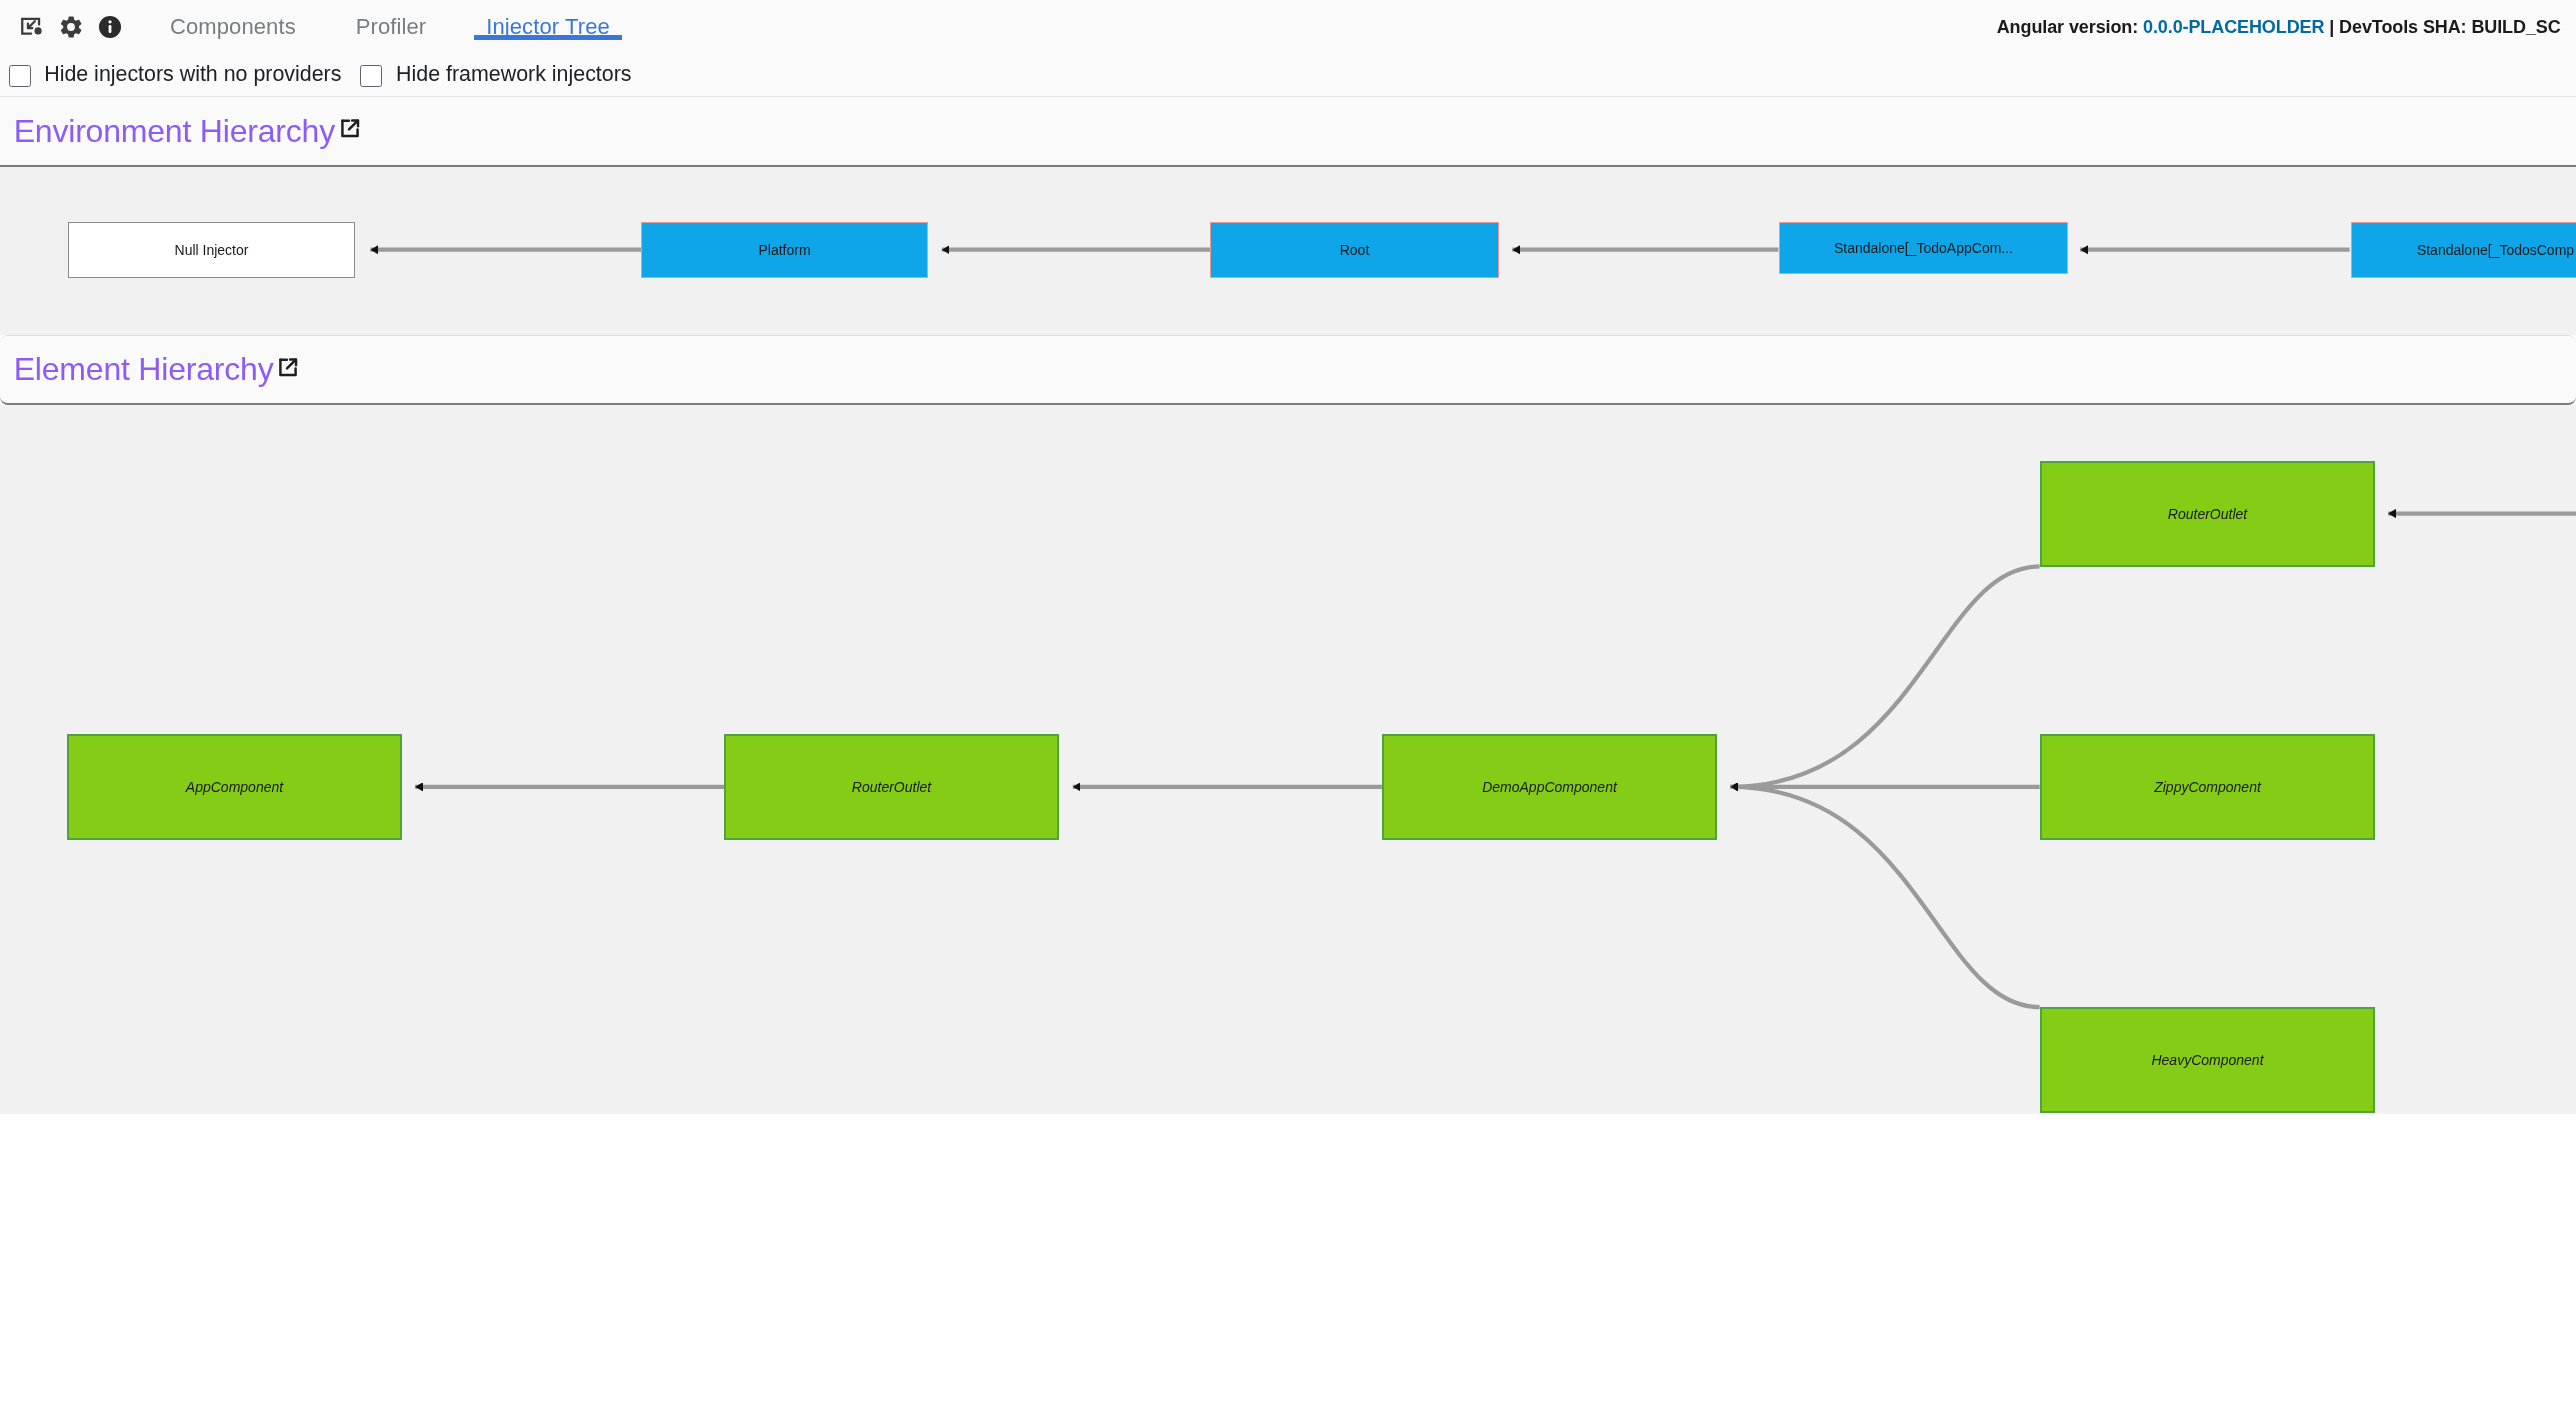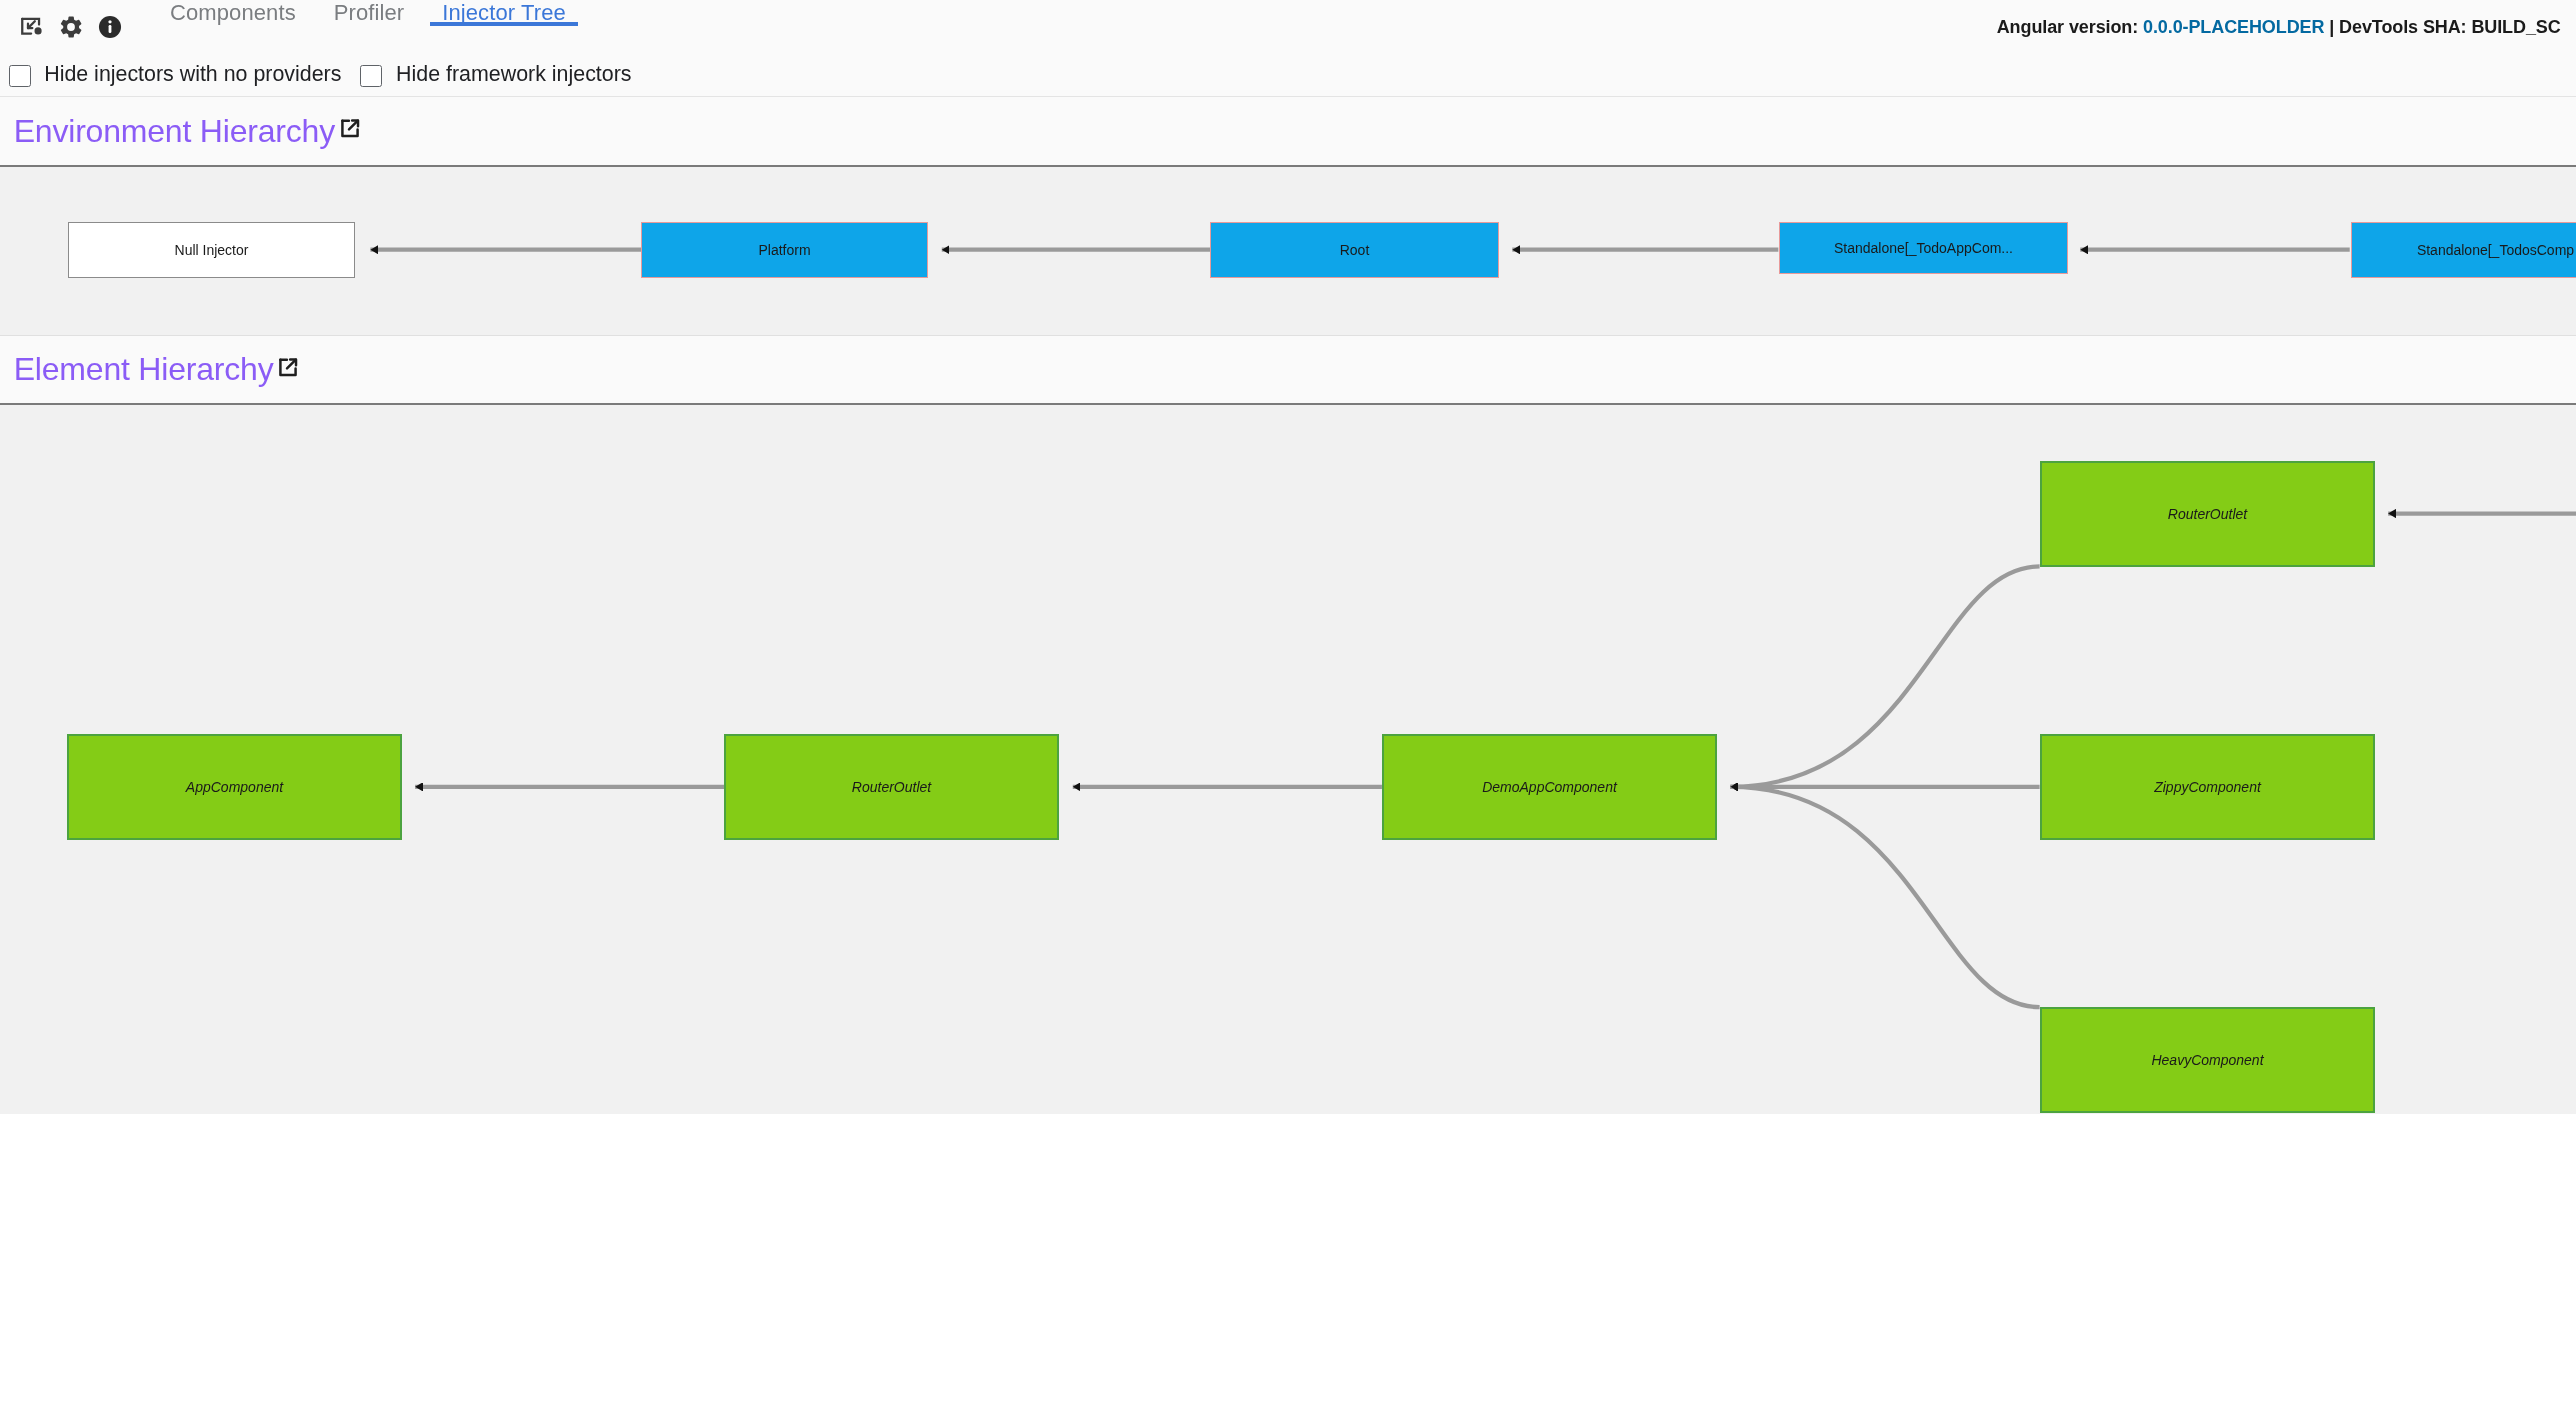--- a/index.html
+++ b/index.html
@@ -31,23 +31,24 @@
     height: 39px;
     display: flex;
     align-items: center;
     justify-content: center;
     flex: 0 0 auto;
   }
   .tb-icon svg { display: block; }
 
   .tabs {
     display: flex;
-    align-items: flex-start;
+    align-items: center;
     height: 53px;
     margin-left: 22px;
+    gap: 22px;
   }
   .tab {
     position: relative;
     display: flex;
     align-items: center;
     padding: 0 19px;
     font-size: 22px;
     color: #7a7d80;
     letter-spacing: 0.1px;
     cursor: pointer;
@@ -118,20 +119,21 @@
     background: #fafafa;
     height: 70px;
     display: flex;
     align-items: center;
     padding-left: 13.7px;
     box-sizing: border-box;
     border-bottom: 2.6px solid #7a7a7a;
   }
   .section-head.second {
     border-top: 0.9px solid #e0e0e0;
+    border-radius: 8px;
   }
   .section-title {
     font-size: 32px;
     font-weight: normal;
     color: #8b5cf6;
     letter-spacing: -0.2px;
     white-space: nowrap;
   }
   .open-ext {
     margin-left: 1.7px;

